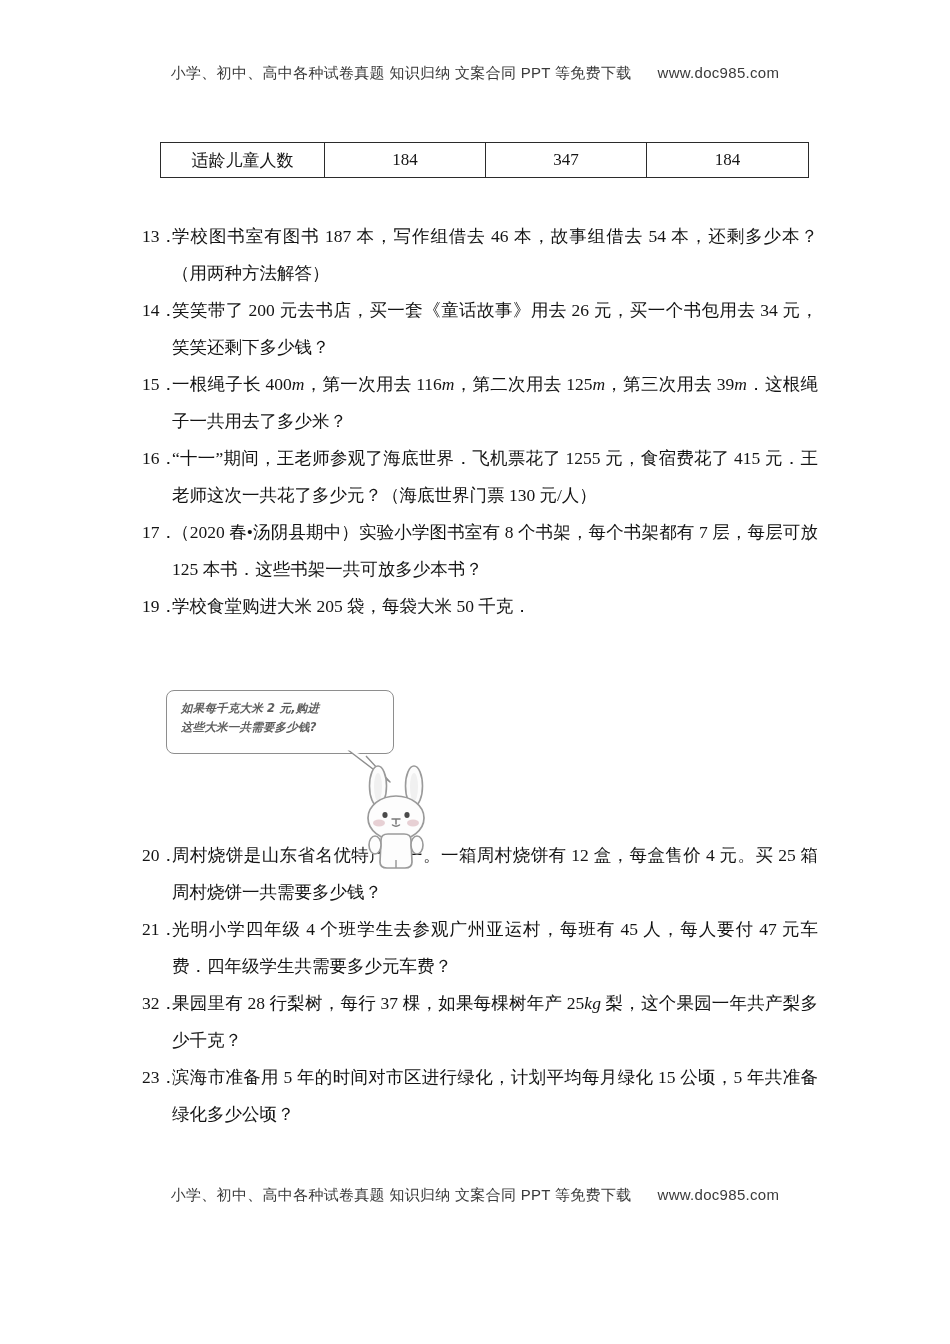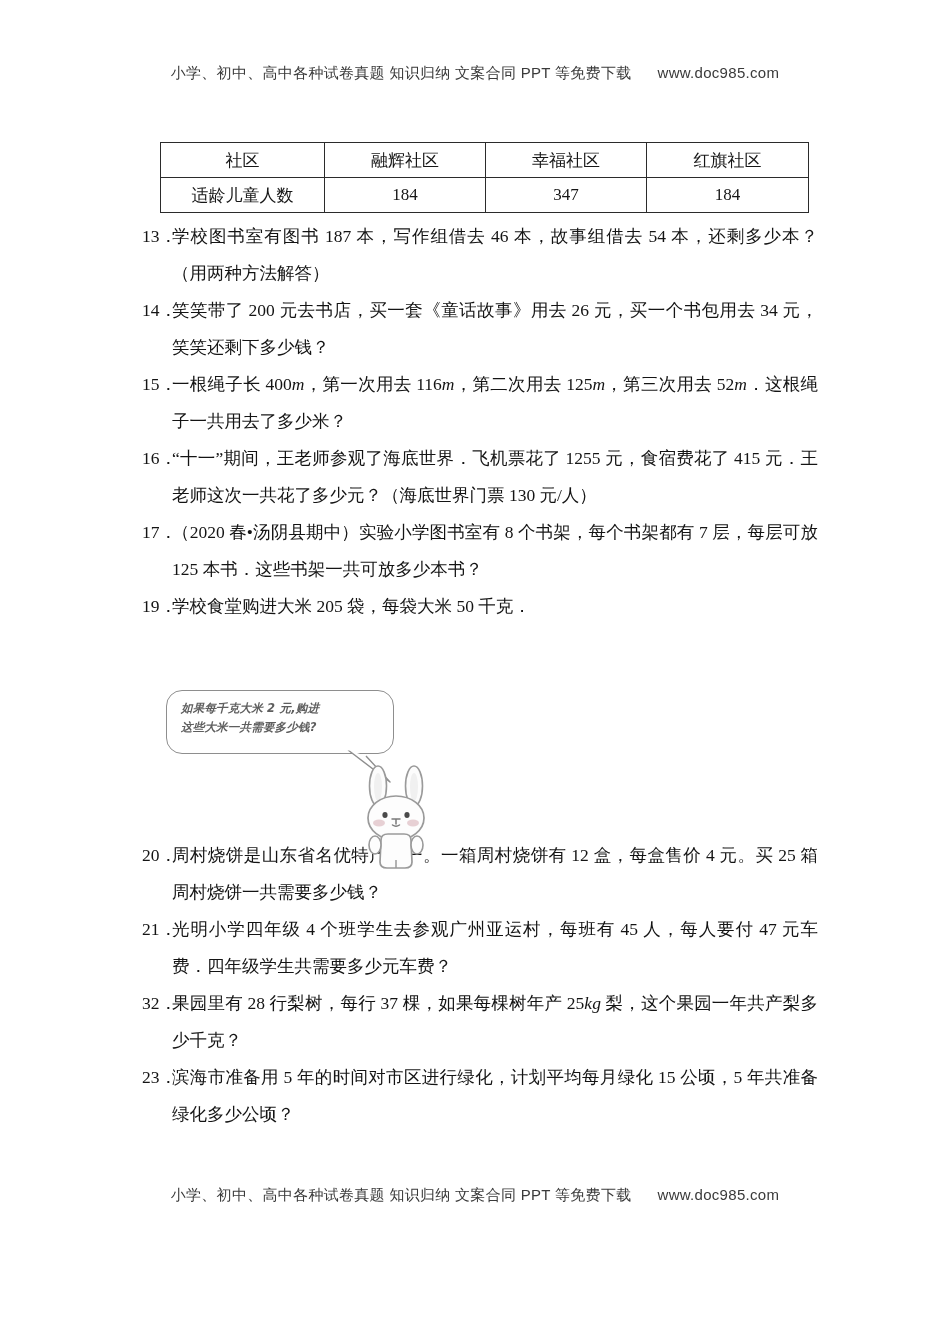--- a/index.html
+++ b/index.html
@@ -113,21 +113,21 @@
     width: 340px;
     height: 190px;
   }
   .bubble {
     position: absolute;
     left: 6px;
     top: 2px;
     width: 228px;
     height: 64px;
     border: 1.4px solid #8e8e8e;
-    border-radius: 16px;
+    border-radius: 8px;
     background: #ffffff;
     box-sizing: border-box;
   }
   .bubble-text {
     position: absolute;
     left: 14px;
     top: 8px;
     width: 202px;
     font-family: "DejaVu Sans", "Liberation Sans", sans-serif;
     font-size: 11.5px;
@@ -162,47 +162,41 @@
 <div class="table-wrap">
   <table class="community-table">
     <colgroup>
         <col class="c0">
         <col class="c1">
         <col class="c2">
         <col class="c3">
       </colgroup>
     <tbody>
       <tr>
-        <td>社区</td>
-        <td>融辉社区</td>
-        <td>幸福社区</td>
-        <td>红旗社区</td>
-      </tr>
-      <tr>
         <td>适龄儿童人数</td>
         <td class="num-cell">184</td>
         <td class="num-cell">347</td>
         <td class="num-cell">184</td>
       </tr>
     </tbody>
   </table>
 </div>
 
 <div class="questions" id="question-list">
     <div class="q">
       <span class="q-num">13．</span>
       <span class="q-body">学校图书室有图书 187 本，写作组借去 46 本，故事组借去 54 本，还剩多少本？（用两种方法解答）</span>
     </div>
     <div class="q">
       <span class="q-num">14．</span>
       <span class="q-body">笑笑带了 200 元去书店，买一套《童话故事》用去 26 元，买一个书包用去 34 元，笑笑还剩下多少钱？</span>
     </div>
     <div class="q">
       <span class="q-num">15．</span>
-      <span class="q-body"><span>一根绳子长 400</span><span class="unit-i">m</span><span>，第一次用去 116</span><span class="unit-i">m</span><span>，第二次用去 125</span><span class="unit-i">m</span><span>，第三次用去 52</span><span class="unit-i">m</span><span>．这根绳子一共用去了多少米？</span></span>
+      <span class="q-body"><span>一根绳子长 400</span><span class="unit-i">m</span><span>，第一次用去 116</span><span class="unit-i">m</span><span>，第二次用去 125</span><span class="unit-i">m</span><span>，第三次用去 39</span><span class="unit-i">m</span><span>．这根绳子一共用去了多少米？</span></span>
     </div>
     <div class="q">
       <span class="q-num">16．</span>
       <span class="q-body">“十一”期间，王老师参观了海底世界．飞机票花了 1255 元，食宿费花了 415 元．王老师这次一共花了多少元？（海底世界门票 130 元/人）</span>
     </div>
     <div class="q">
       <span class="q-num">17．</span>
       <span class="q-body">（2020 春•汤阴县期中）实验小学图书室有 8 个书架，每个书架都有 7 层，每层可放 125 本书．这些书架一共可放多少本书？</span>
     </div>
     <div class="q">

